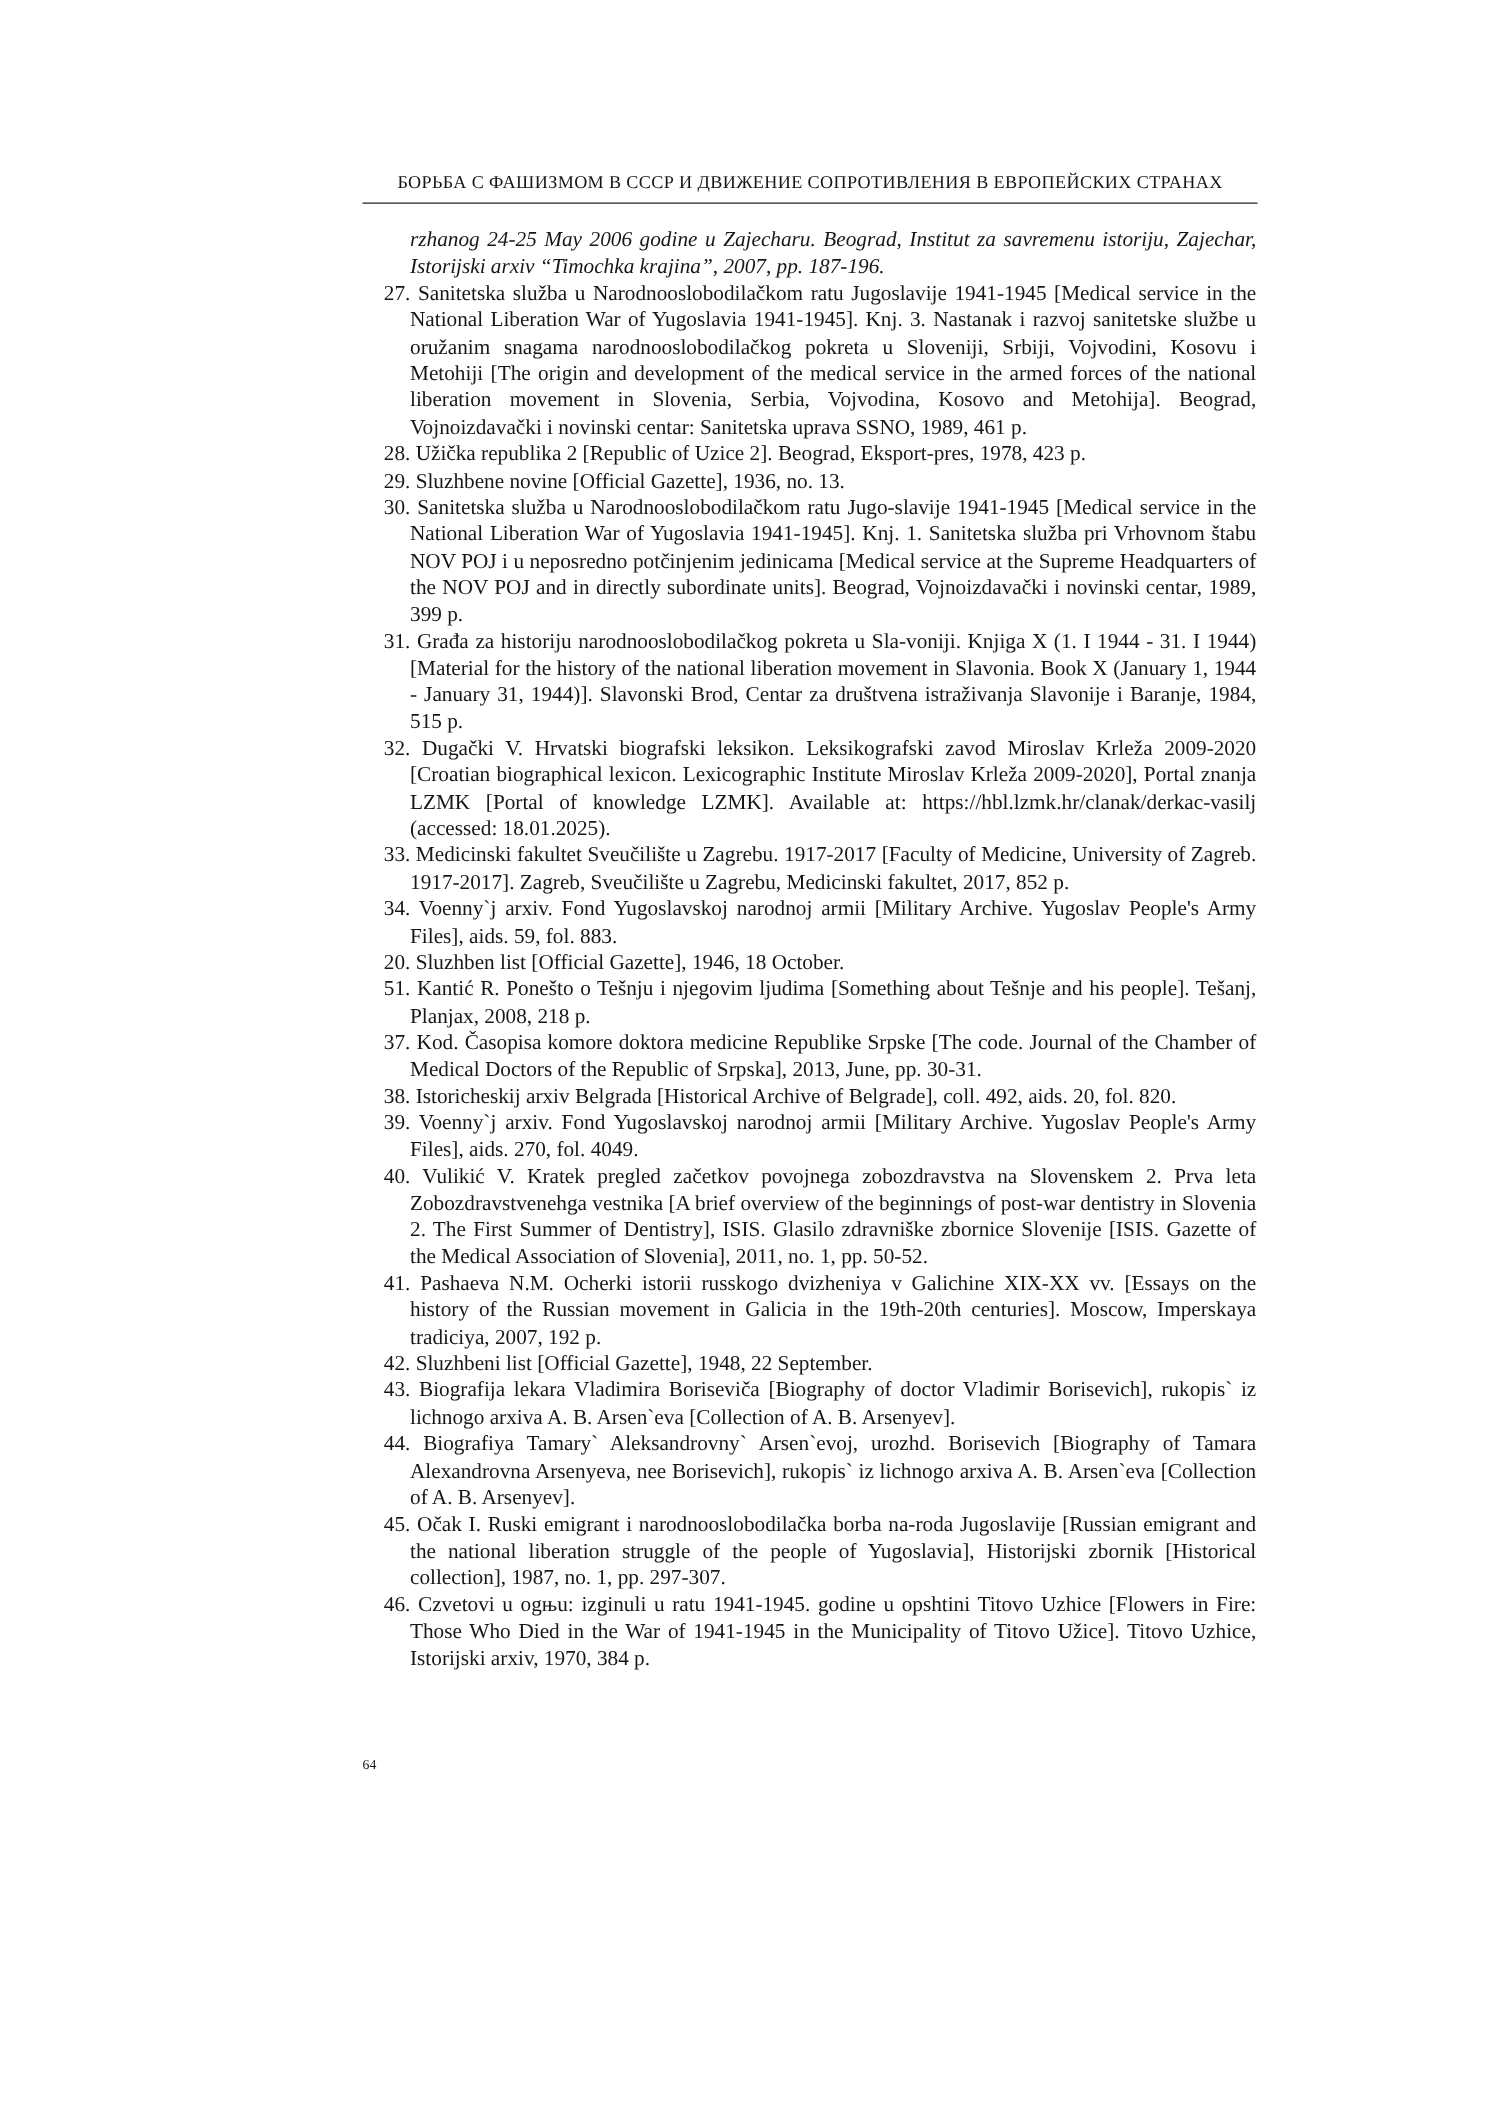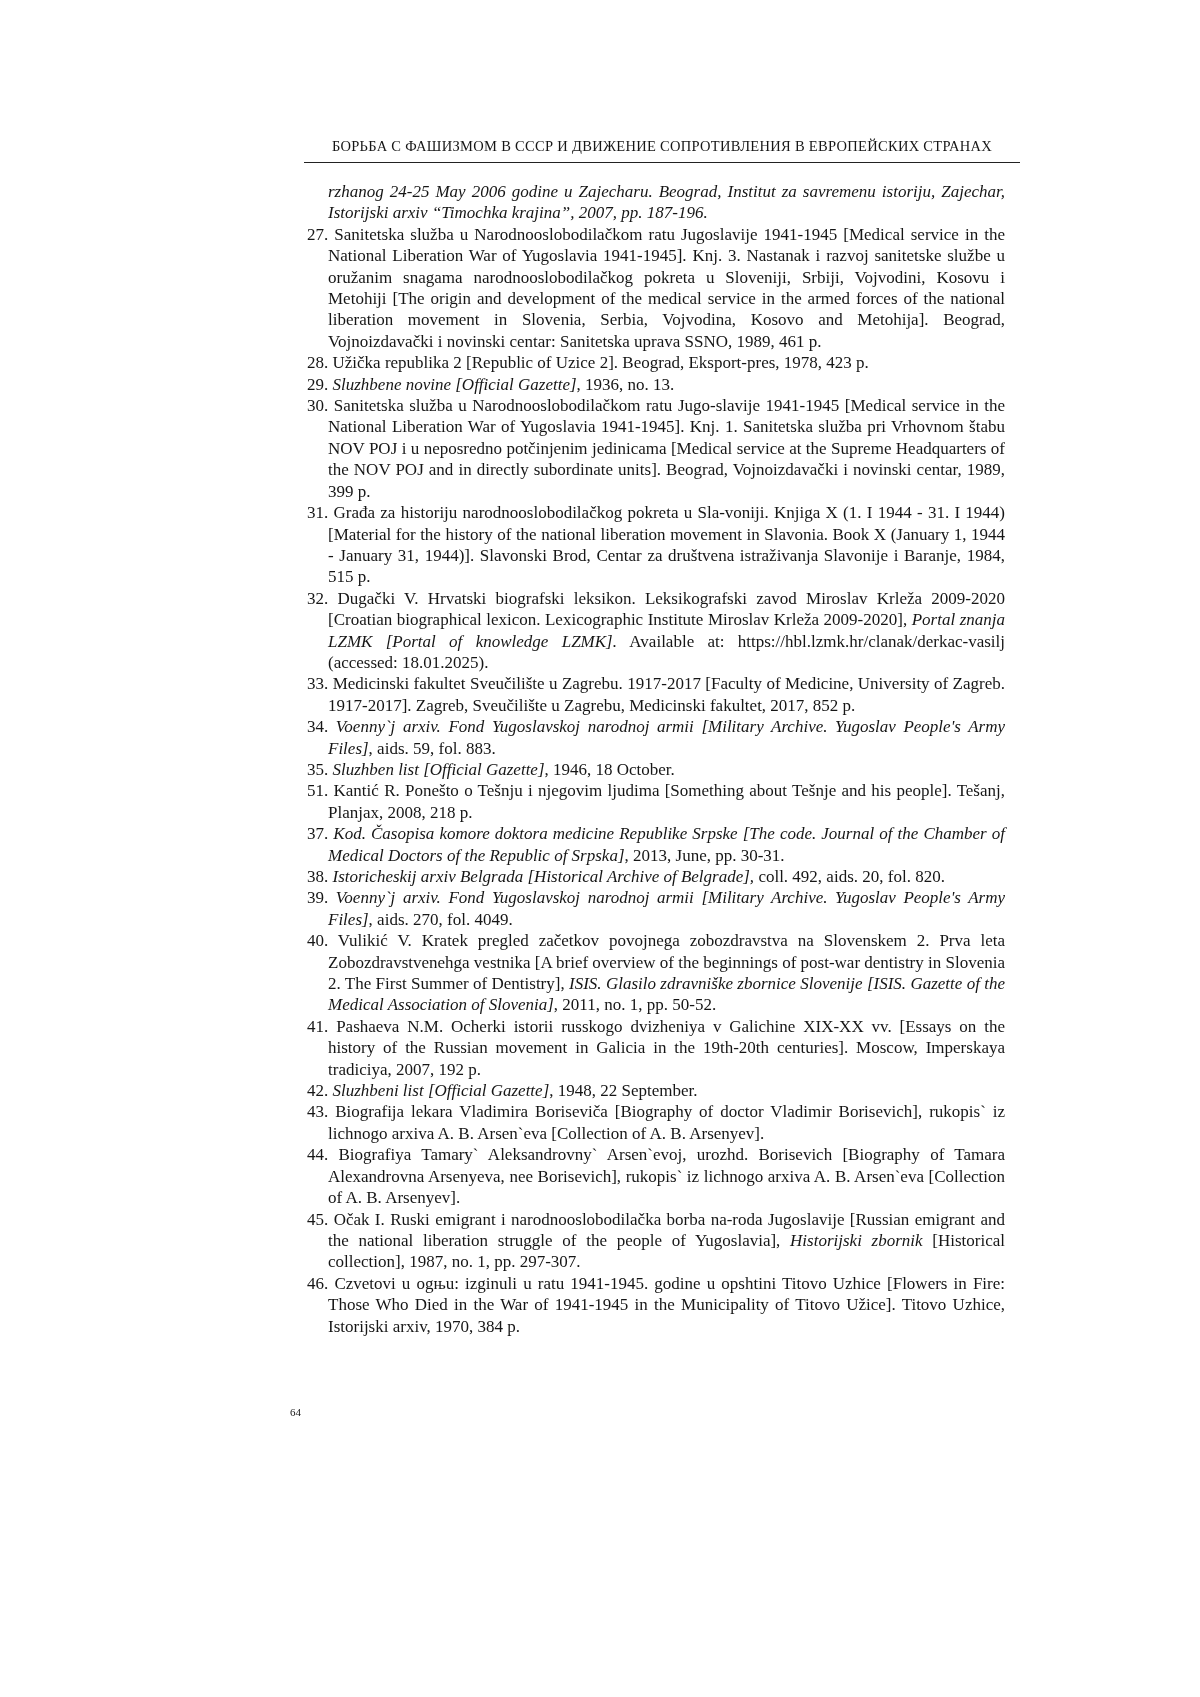--- a/index.html
+++ b/index.html
@@ -8,21 +8,21 @@
     width: 1200px;
     height: 1697px;
     position: relative;
     font-family: "Liberation Serif", "DejaVu Serif", serif;
     color: #161616;
     overflow: hidden;
   }
   .sheet { position: absolute; inset: 0; background: #ffffff; }
   .running-header {
     position: absolute;
-    left: 304px;
+    left: 290px;
     top: 138px;
     width: 716px;
     text-align: center;
     font-size: 14.5px;
     letter-spacing: 0.3px;
     white-space: nowrap;
     border-bottom: 1.6px solid #222222;
     padding-bottom: 7px;
   }
   .content {
@@ -37,21 +37,21 @@
     margin-left: 21px;
     text-align: justify;
     font-style: italic;
   }
   .entry {
     padding-left: 21px;
     text-indent: -21px;
     text-align: justify;
   }
   .num { margin-right: 0; }
-  .it { font-style: italic; }
+  .it { }
   .entry-link { color: inherit; text-decoration: none; }
   .page-number {
     position: absolute;
     left: 290px;
     top: 1406px;
     font-size: 11px;
   }
 </style>
 </head>
 <body>
@@ -66,21 +66,21 @@
     <p class="continuation">rzhanog 24-25 May 2006 godine u Zajecharu. Beograd, Institut za savremenu istoriju, Zajechar, Istorijski arxiv “Timochka krajina”, 2007, pp. 187-196.</p>
 
   <p class="entry"><span class="num">27. </span><span class="">Sanitetska služba u Narodnooslobodilačkom ratu Jugoslavije 1941-1945 [Medical service in the National Liberation War of Yugoslavia 1941-1945]. Knj. 3. Nastanak i razvoj sanitetske službe u oružanim snagama narodnooslobodilačkog pokreta u Sloveniji, Srbiji, Vojvodini, Kosovu i Metohiji [The origin and development of the medical service in the armed forces of the national liberation movement in Slovenia, Serbia, Vojvodina, Kosovo and Metohija]. Beograd, Vojnoizdavački i novinski centar: Sanitetska uprava SSNO, 1989, 461 p.</span></p>
       <p class="entry"><span class="num">28. </span><span class="">Užička republika 2 [Republic of Uzice 2]. Beograd, Eksport-pres, 1978, 423 p.</span></p>
       <p class="entry"><span class="num">29. </span><span class="it">Sluzhbene novine [Official Gazette]</span><span class="">, 1936, no. 13.</span></p>
       <p class="entry"><span class="num">30. </span><span class="">Sanitetska služba u Narodnooslobodilačkom ratu Jugo-slavije 1941-1945 [Medical service in the National Liberation War of Yugoslavia 1941-1945]. Knj. 1. Sanitetska služba pri Vrhovnom štabu NOV POJ i u neposredno potčinjenim jedinicama [Medical service at the Supreme Headquarters of the NOV POJ and in directly subordinate units]. Beograd, Vojnoizdavački i novinski centar, 1989, 399 p.</span></p>
       <p class="entry"><span class="num">31. </span><span class="">Građa za historiju narodnooslobodilačkog pokreta u Sla-voniji. Knjiga X (1. I 1944 - 31. I 1944) [Material for the history of the national liberation movement in Slavonia. Book X (January 1, 1944 - January 31, 1944)]. Slavonski Brod, Centar za društvena istraživanja Slavonije i Baranje, 1984, 515 p.</span></p>
       <p class="entry"><span class="num">32. </span><span class="">Dugački V. Hrvatski biografski leksikon. Leksikografski zavod Miroslav Krleža 2009-2020 [Croatian biographical lexicon. Lexicographic Institute Miroslav Krleža 2009-2020], </span><span class="it">Portal znanja LZMK [Portal of knowledge LZMK].</span><span class=""> Available at: </span><span class=" entry-link">https://hbl.lzmk.hr/clanak/derkac-vasilj</span><span class=""> (accessed: 18.01.2025).</span></p>
       <p class="entry"><span class="num">33. </span><span class="">Medicinski fakultet Sveučilište u Zagrebu. 1917-2017 [Faculty of Medicine, University of Zagreb. 1917-2017]. Zagreb, Sveučilište u Zagrebu, Medicinski fakultet, 2017, 852 p.</span></p>
       <p class="entry"><span class="num">34. </span><span class="it">Voenny`j arxiv. Fond Yugoslavskoj narodnoj armii [Military Archive. Yugoslav People's Army Files]</span><span class="">, aids. 59, fol. 883.</span></p>
-      <p class="entry"><span class="num">35. </span><span class="it">Sluzhben list [Official Gazette]</span><span class="">, 1946, 18 October.</span></p>
+      <p class="entry"><span class="num">20. </span><span class="it">Sluzhben list [Official Gazette]</span><span class="">, 1946, 18 October.</span></p>
       <p class="entry"><span class="num">51. </span><span class="">Kantić R. Ponešto o Tešnju i njegovim ljudima [Something about Tešnje and his people]. Tešanj, Planjax, 2008, 218 p.</span></p>
       <p class="entry"><span class="num">37. </span><span class="it">Kod. Časopisa komore doktora medicine Republike Srpske [The code. Journal of the Chamber of Medical Doctors of the Republic of Srpska]</span><span class="">, 2013, June, pp. 30-31.</span></p>
       <p class="entry"><span class="num">38. </span><span class="it">Istoricheskij arxiv Belgrada [Historical Archive of Belgrade],</span><span class=""> coll. 492, aids. 20, fol. 820.</span></p>
       <p class="entry"><span class="num">39. </span><span class="it">Voenny`j arxiv. Fond Yugoslavskoj narodnoj armii [Military Archive. Yugoslav People's Army Files]</span><span class="">, aids. 270, fol. 4049.</span></p>
       <p class="entry"><span class="num">40. </span><span class="">Vulikić V. Kratek pregled začetkov povojnega zobozdravstva na Slovenskem 2. Prva leta Zobozdravstvenehga vestnika [A brief overview of the beginnings of post-war dentistry in Slovenia 2. The First Summer of Dentistry], </span><span class="it">ISIS. Glasilo zdravniške zbornice Slovenije [ISIS. Gazette of the Medical Association of Slovenia]</span><span class="">, 2011, no. 1, pp. 50-52.</span></p>
       <p class="entry"><span class="num">41. </span><span class="">Pashaeva N.M. Ocherki istorii russkogo dvizheniya v Galichine XIX-XX vv. [Essays on the history of the Russian movement in Galicia in the 19th-20th centuries]. Moscow, Imperskaya tradiciya, 2007, 192 p.</span></p>
       <p class="entry"><span class="num">42. </span><span class="it">Sluzhbeni list [Official Gazette]</span><span class="">, 1948, 22 September.</span></p>
       <p class="entry"><span class="num">43. </span><span class="">Biografija lekara Vladimira Boriseviča [Biography of doctor Vladimir Borisevich], rukopis` iz lichnogo arxiva A. B. Arsen`eva [Collection of A. B. Arsenyev].</span></p>
       <p class="entry"><span class="num">44. </span><span class="">Biografiya Tamary` Aleksandrovny` Arsen`evoj, urozhd. Borisevich [Biography of Tamara Alexandrovna Arsenyeva, nee Borisevich], rukopis` iz lichnogo arxiva A. B. Arsen`eva [Collection of A. B. Arsenyev].</span></p>
       <p class="entry"><span class="num">45. </span><span class="">Očak I. Ruski emigrant i narodnooslobodilačka borba na-roda Jugoslavije [Russian emigrant and the national liberation struggle of the people of Yugoslavia], </span><span class="it">Historijski zbornik</span><span class=""> [Historical collection], 1987, no. 1, pp. 297-307.</span></p>

